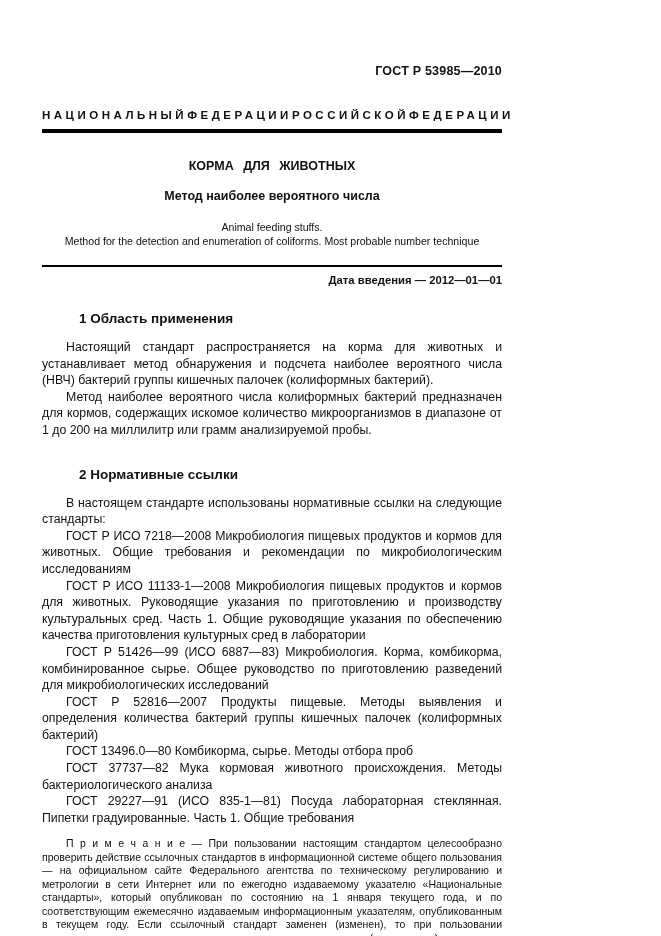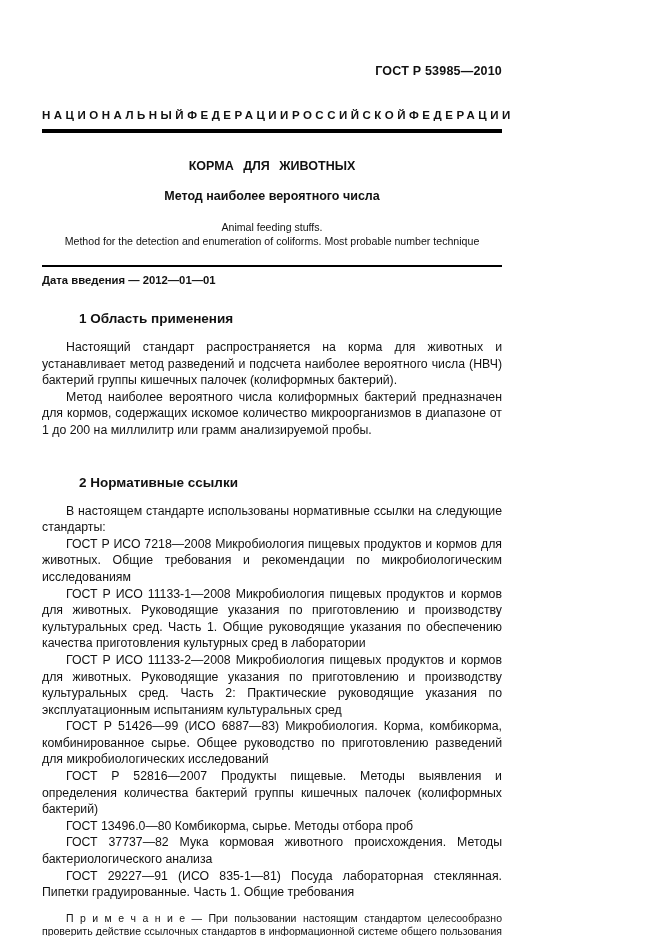--- a/index.html
+++ b/index.html
@@ -59,29 +59,30 @@
     line-height: 17px;
   }
   .doc-title-en {
     margin-top: 16px;
     text-align: center;
     font-size: 10.6px;
     line-height: 13.5px;
   }
   .date-line {
     margin-top: 7px;
+    text-align: right;
     font-weight: bold;
     font-size: 11.3px;
   }
   .section-heading {
     margin: 25px 0 13px 37px;
     font-weight: bold;
     font-size: 13.5px;
   }
-  .section-heading.second { margin-top: 36px; }
+  .section-heading.second { margin-top: 28px; }
   .body-par {
     margin: 0;
     font-size: 12.3px;
     line-height: 16.6px;
     text-align: justify;
     text-indent: 24px;
   }
   .note-par {
     margin: 11px 0 0 0;
     font-size: 10.5px;
@@ -116,28 +117,27 @@
     <div class="doc-title-en">
       <div>Animal feeding stuffs.</div>
       <div>Method for the detection and enumeration of coliforms. Most probable number technique</div>
     </div>
 
     <div class="rule rule-thin"></div>
 
     <div class="date-line">Дата введения — 2012—01—01</div>
 
     <div class="section-heading">1  Область применения</div>
-    <p class="body-par">Настоящий стандарт распространяется на корма для животных и устанавливает метод разведений и подсчета наиболее вероятного числа (НВЧ) бактерий группы кишечных палочек (колиформных бактерий).</p>
+    <p class="body-par">Настоящий стандарт распространяется на корма для животных и устанавливает метод обнаружения и подсчета наиболее вероятного числа (НВЧ) бактерий группы кишечных палочек (колиформных бактерий).</p>
     <p class="body-par">Метод наиболее вероятного числа колиформных бактерий предназначен для кормов, содержащих искомое количество микроорганизмов в диапазоне от 1 до 200 на миллилитр или грамм анализируемой пробы.</p>
 
     <div class="section-heading second">2  Нормативные ссылки</div>
     <p class="body-par">В настоящем стандарте использованы нормативные ссылки на следующие стандарты:</p>
     <p class="body-par">ГОСТ Р ИСО 7218—2008 Микробиология пищевых продуктов и кормов для животных. Общие требования и рекомендации по микробиологическим исследованиям</p>
     <p class="body-par">ГОСТ Р ИСО 11133-1—2008  Микробиология пищевых продуктов и кормов для животных. Руководящие указания по приготовлению и производству культуральных сред. Часть 1. Общие руководящие указания по обеспечению качества приготовления культурных сред в лаборатории</p>
-    <p class="body-par">ГОСТ Р ИСО 11133-2—2008  Микробиология пищевых продуктов и кормов для животных. Руководящие указания по приготовлению и производству культуральных сред. Часть 2: Практические руководящие указания по эксплуатационным испытаниям культуральных сред</p>
     <p class="body-par">ГОСТ Р 51426—99 (ИСО 6887—83)  Микробиология. Корма, комбикорма, комбинированное сырье. Общее руководство по приготовлению разведений для микробиологических исследований</p>
     <p class="body-par">ГОСТ Р 52816—2007  Продукты пищевые. Методы выявления и определения количества бактерий группы кишечных палочек (колиформных бактерий)</p>
     <p class="body-par">ГОСТ 13496.0—80  Комбикорма, сырье. Методы отбора проб</p>
     <p class="body-par">ГОСТ  37737—82 Мука кормовая животного происхождения. Методы бактериологического анализа</p>
     <p class="body-par">ГОСТ 29227—91 (ИСО 835-1—81)  Посуда лабораторная стеклянная. Пипетки градуированные. Часть 1. Общие требования</p>
 
     <p class="note-par">П р и м е ч а н и е — При пользовании настоящим стандартом целесообразно проверить действие ссылочных стандартов в информационной системе общего пользования — на официальном сайте Федерального агентства по техническому регулированию и метрологии в сети Интернет или по ежегодно издаваемому указателю «Национальные стандарты», который опубликован по состоянию на 1 января текущего года, и по соответствующим ежемесячно издаваемым информационным указателям, опубликованным в текущем году. Если ссылочный стандарт заменен (изменен), то при пользовании настоящим стандартом следует руководствоваться заменяющим (измененным) стандартом. Если ссылочный стандарт отменен без замены, то положение, в котором дана ссылка на него, применяется в части, не затрагивающей эту ссылку.</p>
 
   </div>
 </div>

